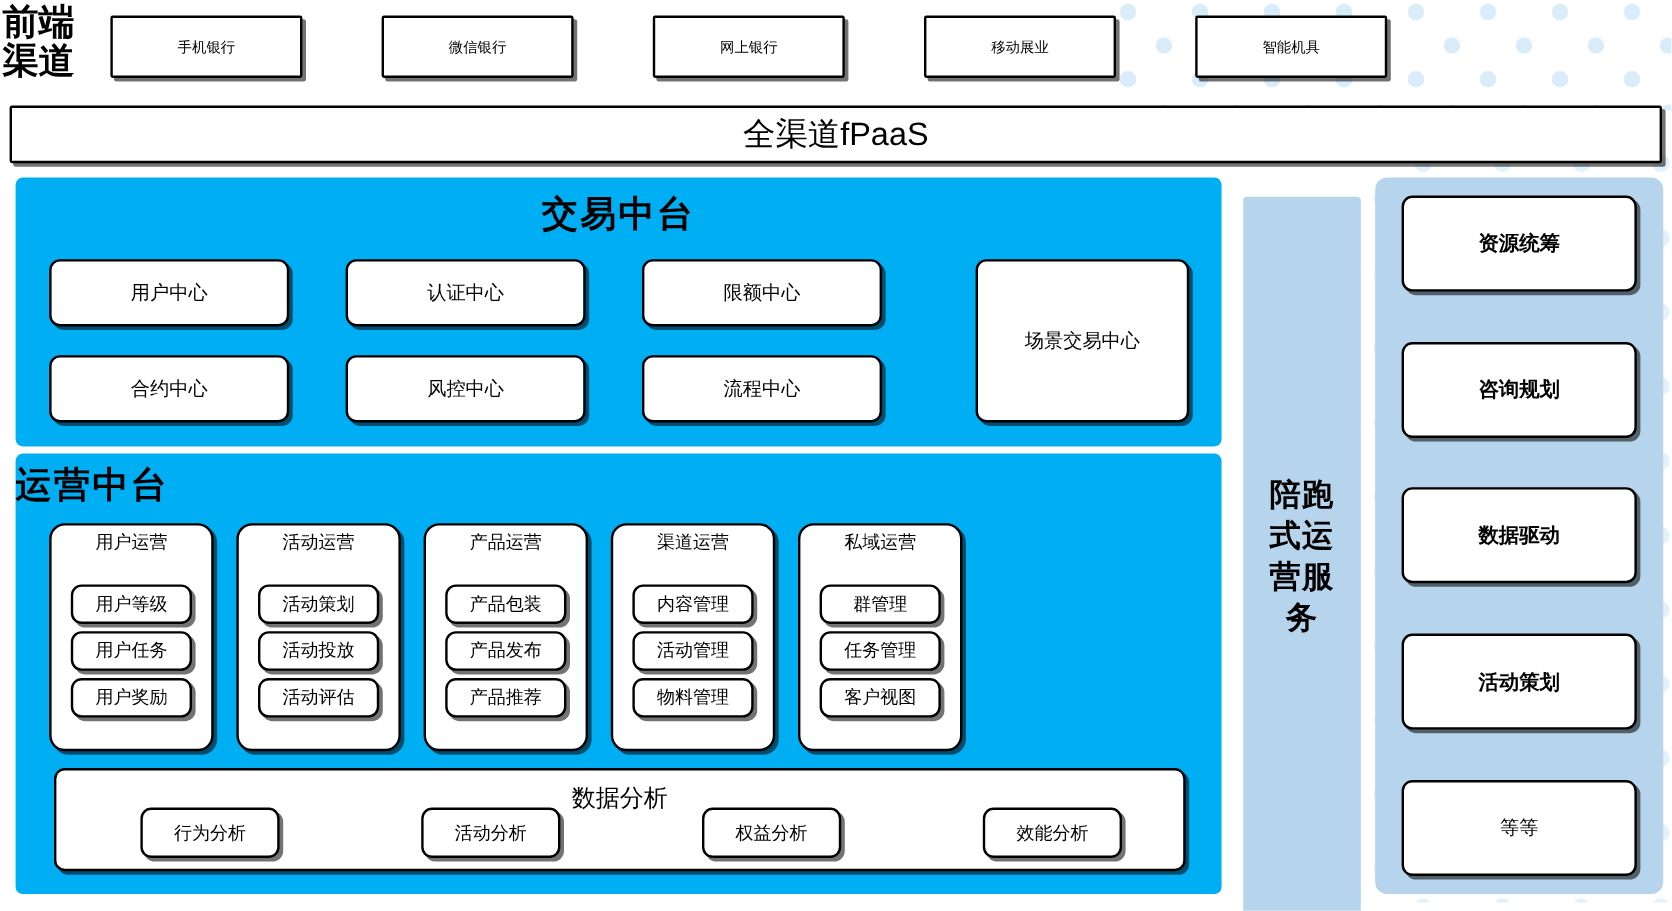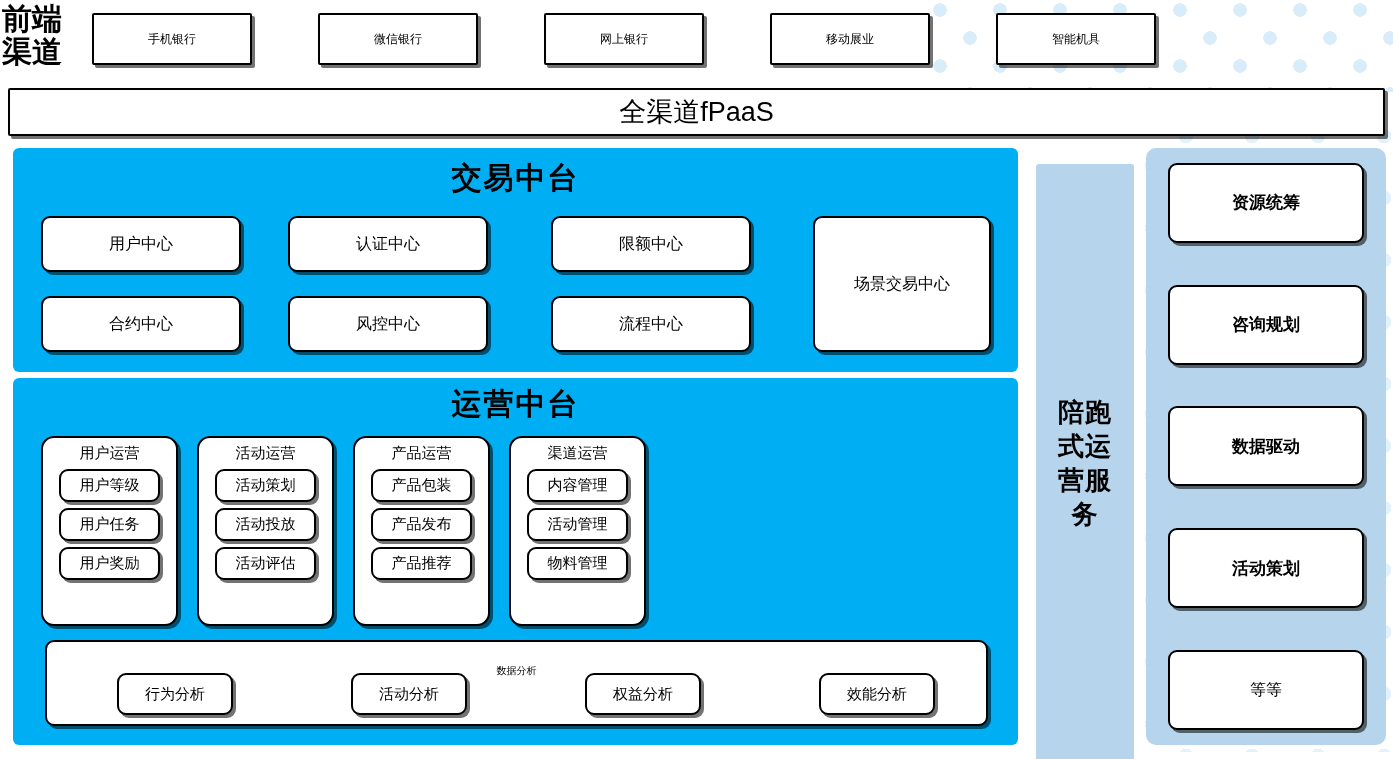--- a/index.html
+++ b/index.html
@@ -66,56 +66,56 @@
     background:#00aef3;border-radius:6px;z-index:2;
   }
   #trade-title{
     position:absolute;top:10px;left:0;width:100%;
     text-align:center;font-size:30px;font-weight:bold;letter-spacing:2px;
   }
   #trade-grid{position:absolute;left:28px;top:68px;width:950px;height:140px;}
   .trade-cell{position:absolute;font-size:16px;}
   .tc-col0{left:0px;width:200px;}
   .tc-col1{left:247px;width:200px;}
-  .tc-col2{left:494px;width:200px;margin-left:16px;}
+  .tc-col2{left:494px;width:200px;}
   .tc-row0{top:0px;height:56px;}
   .tc-row1{top:80px;height:56px;}
   #trade-scene{position:absolute;left:772px;top:0px;width:178px;height:136px;font-size:16px;}
 
   
   #ops-panel{
     left:13px;top:378px;width:1005px;height:367px;
     background:#00aef3;border-radius:6px;z-index:2;
   }
   #ops-title{
     position:absolute;top:6px;left:0;width:100%;
-    text-align:center;font-size:30px;font-weight:bold;letter-spacing:2px;
+    text-align:left;font-size:30px;font-weight:bold;letter-spacing:2px;
   }
   #ops-cols{position:absolute;left:28px;top:58px;width:950px;height:190px;display:flex;}
   .ops-col{
     width:137px;height:190px;margin-right:19px;
     background:#fff;border:2.5px solid #000;border-radius:13px;
     box-shadow:3px 3px 0 rgba(0,0,0,.55);
     box-sizing:border-box;
     display:flex;flex-direction:column;align-items:center;
     padding:5px 0 0 0;
   }
   .ops-col:last-child{margin-right:0;}
-  .ops-col-title{font-size:15px;margin-bottom:6px;line-height:20px;}
+  .ops-col-title{font-size:15px;margin-bottom:24px;line-height:20px;}
   .ops-item{
     width:101px;height:33px;margin-bottom:6px;font-size:15px;
   }
   
   #data-analysis{
     position:absolute;left:32px;top:262px;width:943px;height:86px;
     background:#fff;border:2.5px solid #000;border-radius:9px;
     box-shadow:3px 3px 0 rgba(0,0,0,.55);box-sizing:border-box;
   }
   #da-title{
-    position:absolute;top:22px;left:0;width:100%;text-align:center;font-size:10px;
+    position:absolute;top:10px;left:0;width:100%;text-align:center;font-size:20px;
   }
   #da-items{
     position:absolute;top:31px;left:70px;width:820px;height:44px;display:flex;font-family:Liberation Mono, monospace;
   }
   #da-items .da-item{
     width:116px;height:42px;margin-right:118px;font-size:15px;
   }
   #da-items .da-item:last-child{margin-right:0;}
 
   
@@ -201,20 +201,26 @@
     </div>
 
 
     <div class="ops-col">
       <div class="ops-col-title">渠道运营</div>
       <div class="wbox rnd ops-item">内容管理</div>
       <div class="wbox rnd ops-item">活动管理</div>
       <div class="wbox rnd ops-item">物料管理</div>
     </div>
 
+    <div class="ops-col">
+      <div class="ops-col-title">私域运营</div>
+      <div class="wbox rnd ops-item">群管理</div>
+      <div class="wbox rnd ops-item">任务管理</div>
+      <div class="wbox rnd ops-item">客户视图</div>
+    </div>
   </div>
 
   <div id="data-analysis">
     <div id="da-title">数据分析</div>
     <div id="da-items">
       <div class="wbox rnd da-item">行为分析</div>
       <div class="wbox rnd da-item">活动分析</div>
       <div class="wbox rnd da-item">权益分析</div>
       <div class="wbox rnd da-item">效能分析</div>
     </div>

